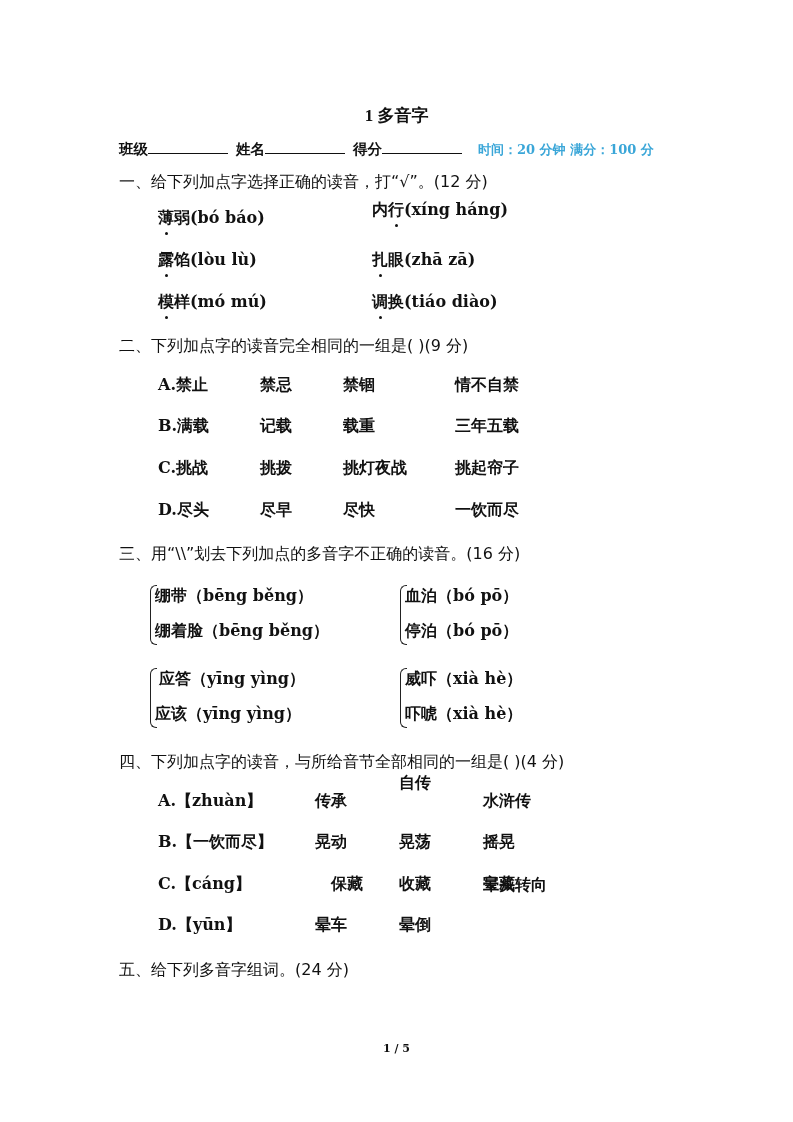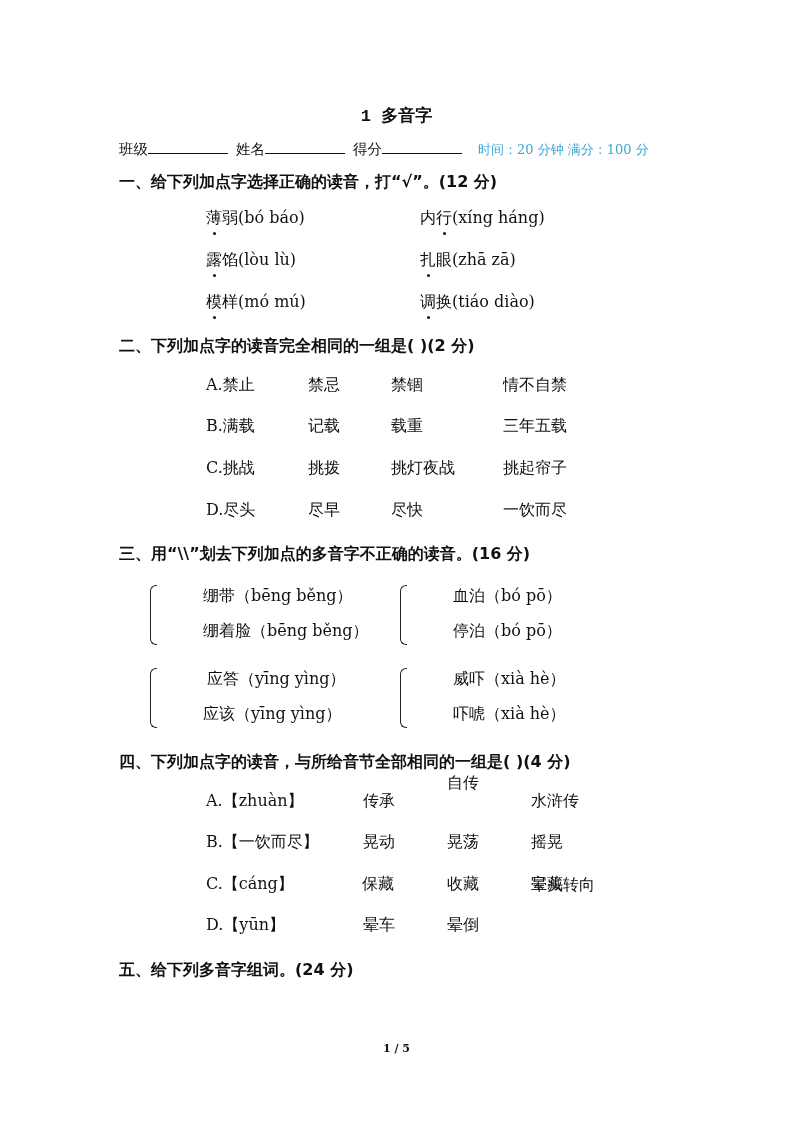--- a/index.html
+++ b/index.html
@@ -1,24 +1,24 @@
 <!DOCTYPE html>
 <html><head>
 <meta charset="utf-8">
 <style>
   html, body { margin: 0; padding: 0; background: #ffffff; }
   body { width: 793px; height: 1122px; position: relative; overflow: hidden;
          font-family: "DejaVu Serif", "Liberation Serif", serif; color: #111; }
-  .abs { position: absolute; white-space: nowrap; }
-  .title { left: 0; width: 793px; top: 104px; text-align: center; font-size: 17px; font-weight: bold; font-family: Liberation Mono, monospace; }
+  .abs { position: absolute; white-space: nowrap; font-weight: bold; }
+  .title { left: 0; width: 793px; top: 104px; text-align: center; font-size: 17px; font-weight: bold; font-family: Liberation Serif, serif; }
   .info { top: 139px; left: 119px; font-size: 14.5px; display: flex; align-items: baseline; }
   .info .blank { display: inline-block; border-bottom: 1.5px solid #111; height: 14px; margin-right: 8px; }
   .info .meta { color: #3aa6d8; font-size: 13px; margin-left: 8px; }
-  .qhead { left: 119px; font-size: 16px; font-family: "DejaVu Sans", sans-serif; font-weight: 700; }
-  .item { font-size: 16px; margin-left: 48px; }
+  .qhead { left: 119px; font-size: 16px; font-family: "DejaVu Sans", sans-serif; font-weight: 400; }
+  .item { font-size: 16px; }
   .dot { position: relative; display: inline-block; }
   .dot::after { content: ""; position: absolute; left: 50%; bottom: -6px; width: 3px; height: 3px; margin-left: -1.5px; border-radius: 50%; background: #111; }
   .brace { position: absolute; width: 6px; border: 1.4px solid #222; border-right: none; border-radius: 6px 0 0 6px; }
   .footer { left: 0; width: 793px; top: 1042px; text-align: center; font-size: 11px; font-weight: bold; }
 </style>
 </head>
 <body>
 
 <div class="abs title">1  多音字</div>
 
@@ -27,27 +27,27 @@
   <span class="blank" style="width:80px"></span>
   <span>姓名</span>
   <span class="blank" style="width:80px"></span>
   <span>得分</span>
   <span class="blank" style="width:80px"></span>
   <span class="meta">时间：20 分钟  满分：100 分</span>
 </div>
 
 <div class="abs qhead" style="top:172px">一、给下列加点字选择正确的读音，打“√”。(12 分)</div>
 <div class="abs item" style="left:158px;top:208px"><span class="dot">薄</span><span>弱</span><span>(bó   báo)</span></div>
-<div class="abs item" style="left:372px;top:208px"><span>内</span><span class="dot">行</span><span>(xíng   háng)</span></div>
+<div class="abs item" style="left:372px;top:200px"><span>内</span><span class="dot">行</span><span>(xíng   háng)</span></div>
 <div class="abs item" style="left:158px;top:250px"><span class="dot">露</span><span>馅</span><span>(lòu   lù)</span></div>
 <div class="abs item" style="left:372px;top:250px"><span class="dot">扎</span><span>眼</span><span>(zhā   zā)</span></div>
 <div class="abs item" style="left:158px;top:292px"><span class="dot">模</span><span>样</span><span>(mó   mú)</span></div>
 <div class="abs item" style="left:372px;top:292px"><span class="dot">调</span><span>换</span><span>(tiáo   diào)</span></div>
 
-<div class="abs qhead" style="top:336px">二、下列加点字的读音完全相同的一组是(      )(2 分)</div>
+<div class="abs qhead" style="top:336px">二、下列加点字的读音完全相同的一组是(      )(9 分)</div>
 <div>
   <div class="abs item" style="left:158px;top:375px"><span>A.</span><span>禁止</span></div>
   <div class="abs item" style="left:260px;top:375px">禁忌</div>
   <div class="abs item" style="left:343px;top:375px">禁锢</div>
   <div class="abs item" style="left:455px;top:375px">情不自禁</div>
 
   <div class="abs item" style="left:158px;top:416px"><span>B.</span><span>满载</span></div>
   <div class="abs item" style="left:260px;top:416px">记载</div>
   <div class="abs item" style="left:343px;top:416px">载重</div>
   <div class="abs item" style="left:455px;top:416px">三年五载</div>
@@ -82,21 +82,21 @@
 <div class="abs item" style="left:315px;top:791px">传承</div>
 <div class="abs item" style="left:399px;top:773px">自传</div>
 <div class="abs item" style="left:483px;top:791px">水浒传</div>
 
 <div class="abs item" style="left:158px;top:832px">B.【一饮而尽】</div>
 <div class="abs item" style="left:315px;top:832px">晃动</div>
 <div class="abs item" style="left:399px;top:832px">晃荡</div>
 <div class="abs item" style="left:483px;top:832px">摇晃</div>
 
 <div class="abs item" style="left:158px;top:874px">C.【cáng】</div>
-<div class="abs item" style="left:314px;top:874px">保藏</div>
+<div class="abs item" style="left:331px;top:874px">保藏</div>
 <div class="abs item" style="left:399px;top:874px">收藏</div>
 <div class="abs item" style="left:483px;top:874px">宝藏</div>
 
 <div class="abs item" style="left:158px;top:915px">D.【yūn】</div>
 <div class="abs item" style="left:315px;top:915px">晕车</div>
 <div class="abs item" style="left:399px;top:915px">晕倒</div>
 <div class="abs item" style="left:483px;top:875px">晕头转向</div>
 
 <div class="abs qhead" style="top:960px">五、给下列多音字组词。(24 分)</div>
 

